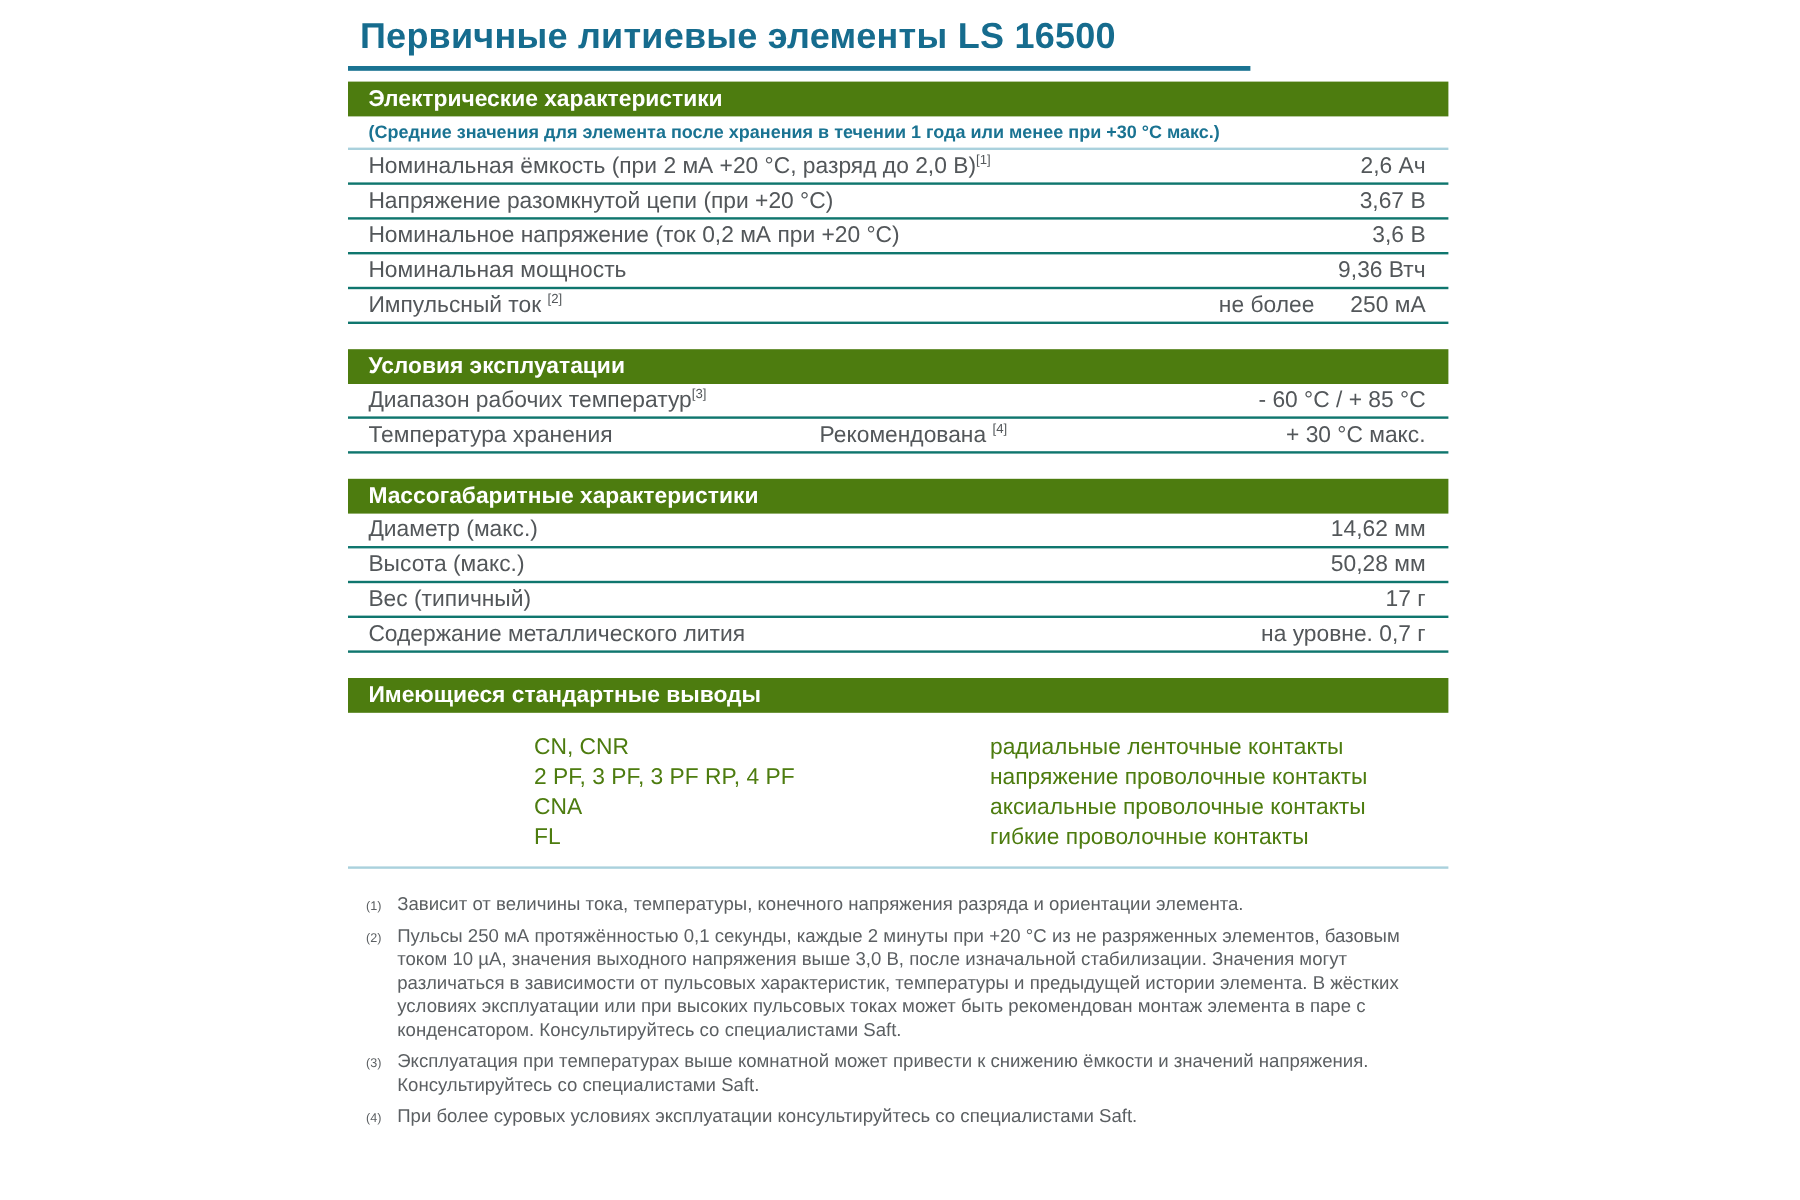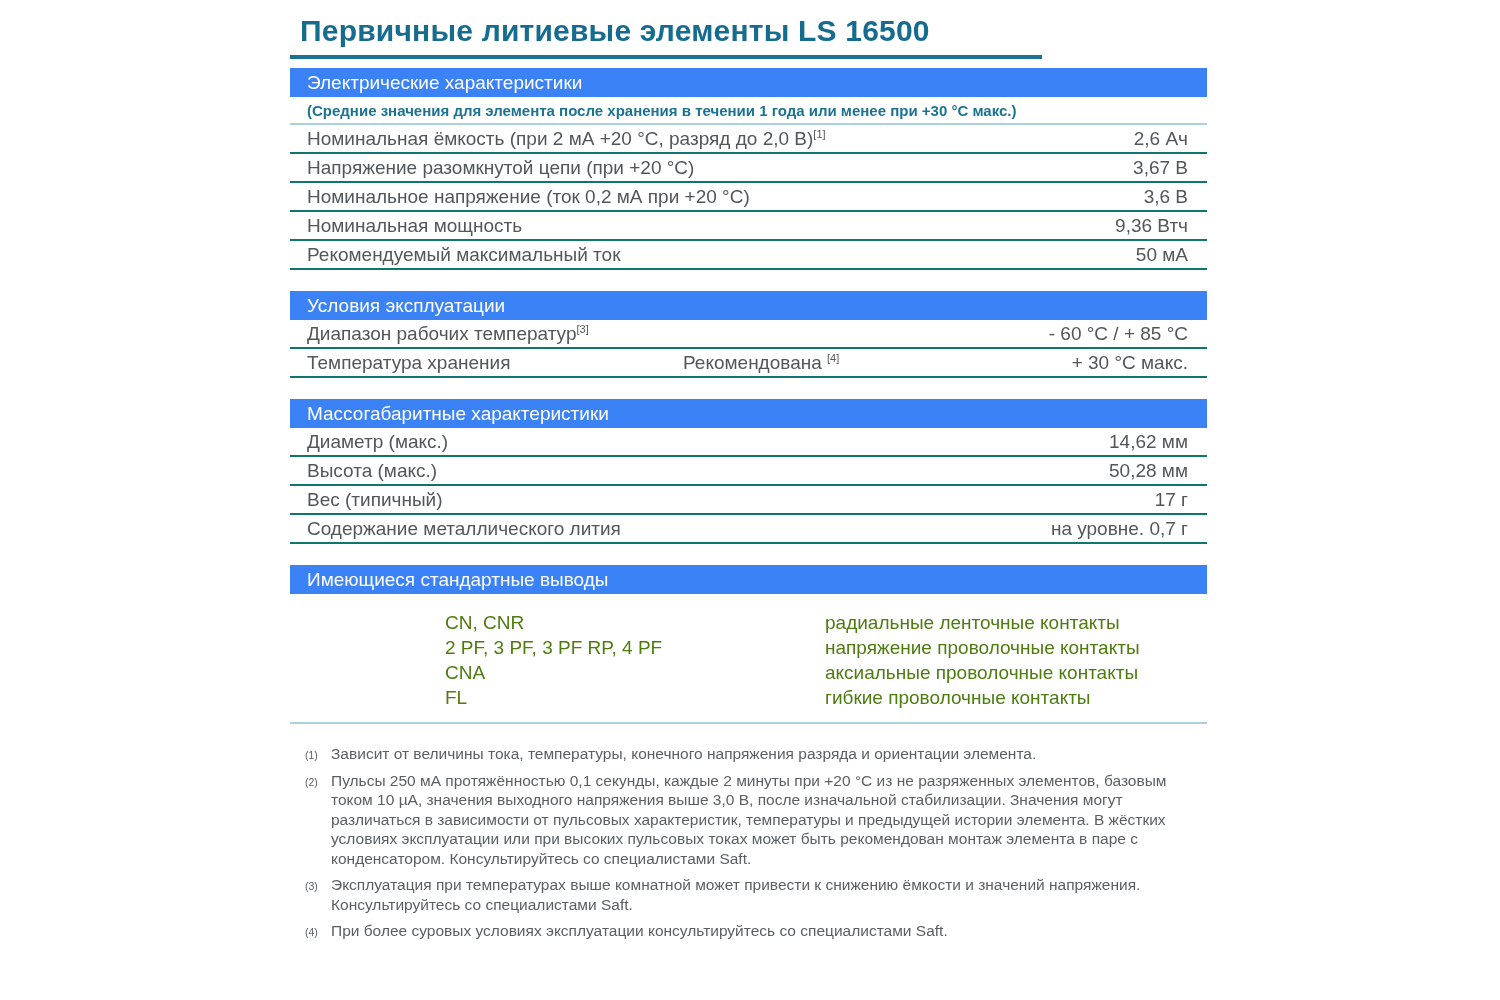--- a/index.html
+++ b/index.html
@@ -35,25 +35,25 @@
   }
   .title-rule {
     width: 752px;
     height: 4px;
     background: #1a7392;
     margin-top: 7px;
   }
 
   
   .bar {
-    background: #3b82f6;
+    background: #4d7c0f;
     color: #ffffff;
     font-size: 19px;
     line-height: 21px;
-    font-weight: normal;
+    font-weight: bold;
     padding: 4px 1px 4px 17px;
   }
   .section-electrical .bar { margin-top: 9px; }
   .section-operating .bar,
   .section-dimensions .bar,
   .section-terminations .bar { margin-top: 21px; }
 
   .subtitle {
     color: #1a7392;
     font-size: 15px;
@@ -144,23 +144,24 @@
         <span class="value">3,67 В</span>
       </div>
       <div class="row">
         <span class="label">Номинальное напряжение (ток 0,2 мА при +20 °C)</span>
         <span class="value">3,6 В</span>
       </div>
       <div class="row">
         <span class="label">Номинальная мощность</span>
         <span class="value">9,36 Втч</span>
       </div>
-      <div class="row">
-        <span class="label">Рекомендуемый максимальный ток</span>
-        <span class="value">50 мА</span>
+      <div class="row mid-right">
+        <span class="label"><span>Импульсный ток </span><sup>[2]</sup></span>
+        <span class="mid">не более</span>
+        <span class="value">250 мА</span>
       </div>
     </section>
 
     <section class="section-operating">
       <div class="bar">Условия эксплуатации</div>
 
       <div class="row">
         <span class="label"><span>Диапазон рабочих температур</span><sup>[3]</sup></span>
         <span class="value">- 60 °C / + 85 °C</span>
       </div>

